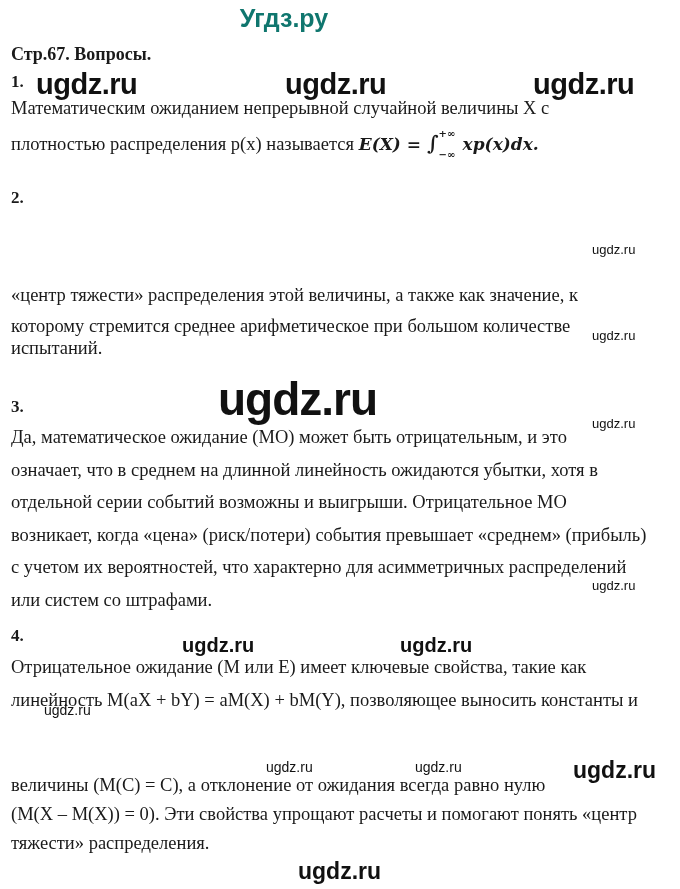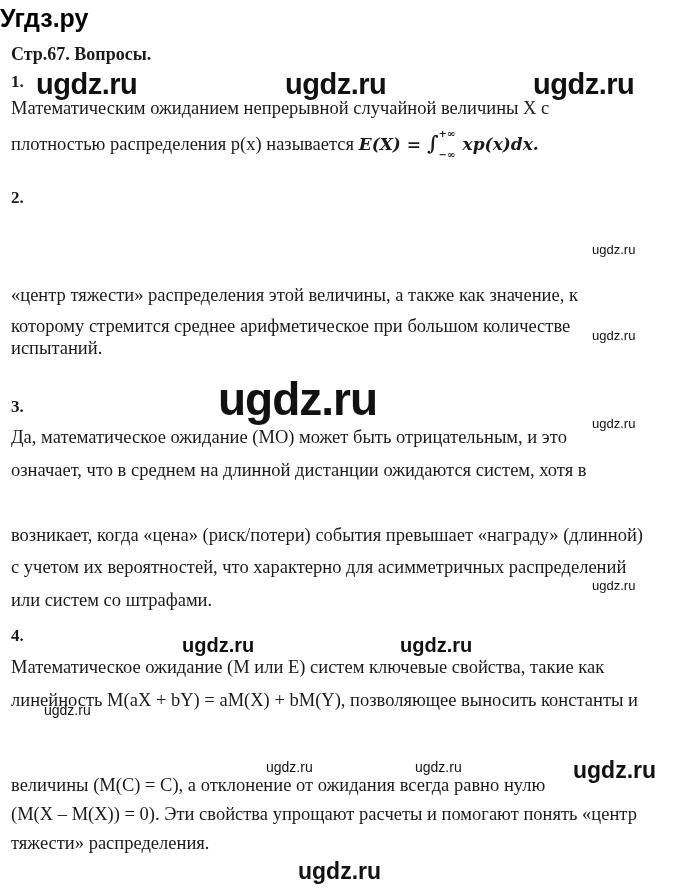--- a/index.html
+++ b/index.html
@@ -1,19 +1,19 @@
 <!DOCTYPE html>
 <html><head>
   <meta charset="utf-8">
   <style>
     html, body { margin: 0; padding: 0; background: #ffffff; }
     body { width: 680px; height: 889px; position: relative; overflow: hidden; color: #111; }
     .site-title {
-      position: absolute; left: 0; top: 4px; width: 568px; 
-      font-family: "Liberation Sans", sans-serif; font-size: 25px; font-weight: bold; color: #000000;
+      position: absolute; left: 0; top: 4px; width: 568px; text-align: center;
+      font-family: "Liberation Sans", sans-serif; font-size: 25px; font-weight: bold; color: #0f766e;
     }
     .doc { position: absolute; left: 0; top: 0; width: 592px; height: 889px;
       font-family: "Liberation Serif", serif; font-size: 18.5px; color: #1a1a1a; }
     .heading { position: absolute; left: 11px; top: 44px; font-weight: bold; font-size: 18px; }
     .qnum { position: absolute; left: 11px; font-weight: bold; font-size: 17px; }
     .line { position: absolute; left: 11px; white-space: nowrap; }
     .wm { position: absolute; font-family: "Liberation Sans", sans-serif; font-weight: bold; color: #111; white-space: nowrap; }
     .wm-big { font-size: 29px; letter-spacing: -0.5px; }
     .wm-huge { font-size: 46px; letter-spacing: -1px; }
     .wm-mid { font-size: 20px; }
@@ -46,30 +46,31 @@
   <div class="wm-small" style="left:592px;top:242px">ugdz.ru</div>
   <div class="line" style="top:285px">«центр тяжести» распределения этой величины, а также как значение, к</div>
   <div class="line" style="top:316px">которому стремится среднее арифметическое при большом количестве</div>
   <div class="wm-small" style="left:592px;top:328px">ugdz.ru</div>
   <div class="line" style="top:338px">испытаний.</div>
 
   <div class="qnum" style="top:397px">3.</div>
   <div class="wm wm-huge" style="left:218px;top:372px">ugdz.ru</div>
   <div class="wm-small" style="left:592px;top:416px">ugdz.ru</div>
   <div class="line" style="top:427px">Да, математическое ожидание (МО) может быть отрицательным, и это</div>
-  <div class="line" style="top:460px">означает, что в среднем на длинной дистанции ожидаются систем, хотя в</div>
-  <div class="line" style="top:525px">возникает, когда «цена» (риск/потери) события превышает «награду» (длинной)</div>
+  <div class="line" style="top:460px">означает, что в среднем на длинной линейность ожидаются убытки, хотя в</div>
+  <div class="line" style="top:492px">отдельной серии событий возможны и выигрыши. Отрицательное МО</div>
+  <div class="line" style="top:525px">возникает, когда «цена» (риск/потери) события превышает «среднем» (прибыль)</div>
   <div class="line" style="top:557px">с учетом их вероятностей, что характерно для асимметричных распределений</div>
   <div class="wm-small" style="left:592px;top:578px">ugdz.ru</div>
   <div class="line" style="top:590px">или систем со штрафами.</div>
 
   <div class="qnum" style="top:626px">4.</div>
   <div class="wm wm-mid" style="left:182px;top:634px">ugdz.ru</div>
   <div class="wm wm-mid" style="left:400px;top:634px">ugdz.ru</div>
-  <div class="line" style="top:657px">Математическое ожидание (M или E) систем ключевые свойства, такие как</div>
+  <div class="line" style="top:657px">Отрицательное ожидание (M или E) имеет ключевые свойства, такие как</div>
   <div class="line" style="top:690px">линейность M(aX + bY) = aM(X) + bM(Y), позволяющее выносить константы и</div>
   <div class="wm-small" style="left:44px;top:702px;font-size:14px">ugdz.ru</div>
   <div class="wm-small" style="left:266px;top:759px;font-size:14px">ugdz.ru</div>
   <div class="wm-small" style="left:415px;top:759px;font-size:14px">ugdz.ru</div>
   <div class="wm wm-mid" style="left:573px;top:757px;font-size:23px">ugdz.ru</div>
   <div class="line" style="top:775px">величины (M(C) = C), а отклонение от ожидания всегда равно нулю</div>
   <div class="line" style="top:804px">(M(X – M(X)) = 0). Эти свойства упрощают расчеты и помогают понять «центр</div>
   <div class="line" style="top:833px">тяжести» распределения.</div>
 
   <div class="wm wm-mid" style="left:298px;top:858px;font-size:23px">ugdz.ru</div>

